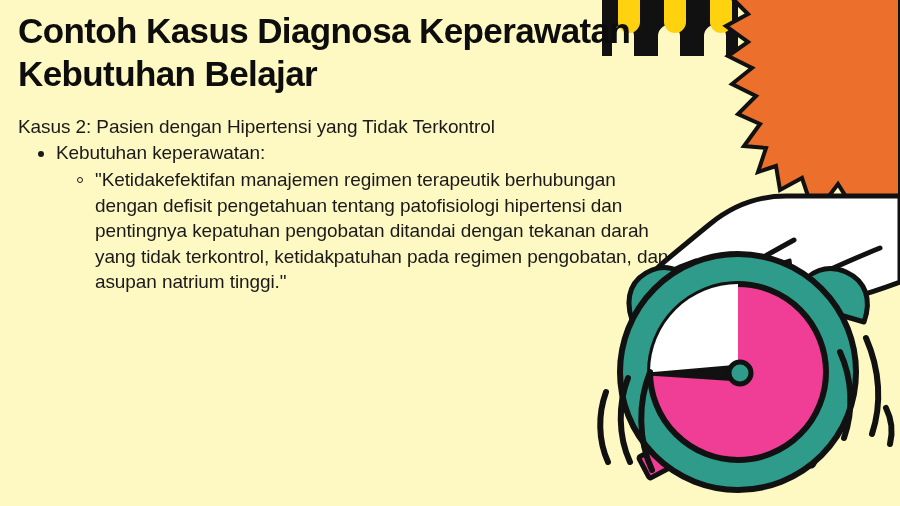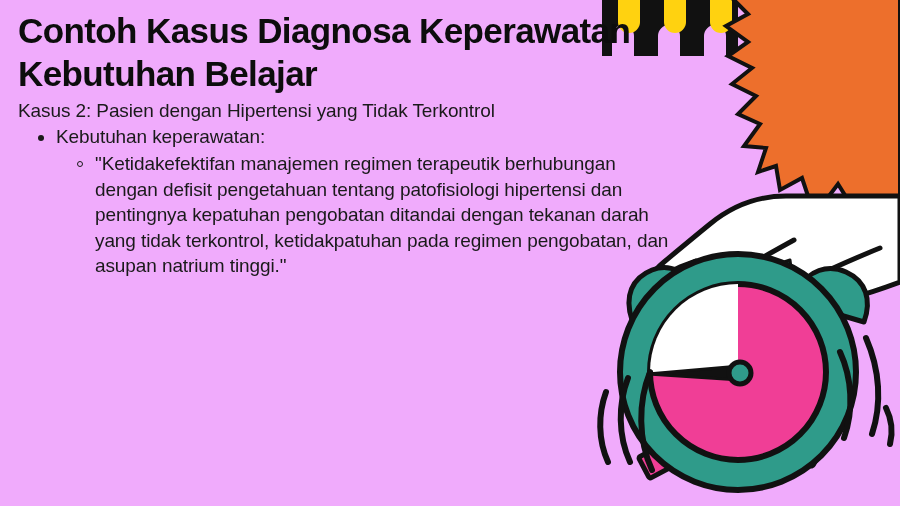--- a/index.html
+++ b/index.html
@@ -9,21 +9,21 @@
   body {
     width: 900px;
     height: 506px;
     overflow: hidden;
     font-family: "Liberation Sans", sans-serif;
   }
   #slide {
     position: relative;
     width: 900px;
     height: 506px;
-    background: #f0abfc;
+    background: #fef9c3;
     overflow: hidden;
   }
 
   
   #artwork {
     position: absolute;
     top: 0;
     right: 0;
     width: 320px;
     height: 506px;
@@ -43,21 +43,21 @@
     margin: 0;
     font-family: "Liberation Sans", sans-serif;
     font-weight: bold;
     font-size: 35px;
     line-height: 1.22;
     letter-spacing: -0.6px;
     color: #0d0d0d;
     max-width: 625px;
   }
   #body-copy {
-    margin: 4px 0 0 0;
+    margin: 20px 0 0 0;
     color: #1a1a1a;
   }
   .lead-line {
     font-size: 19px;
     line-height: 1.28;
     margin: 0;
     letter-spacing: -0.1px;
   }
   ul.level1 {
     list-style: none;

